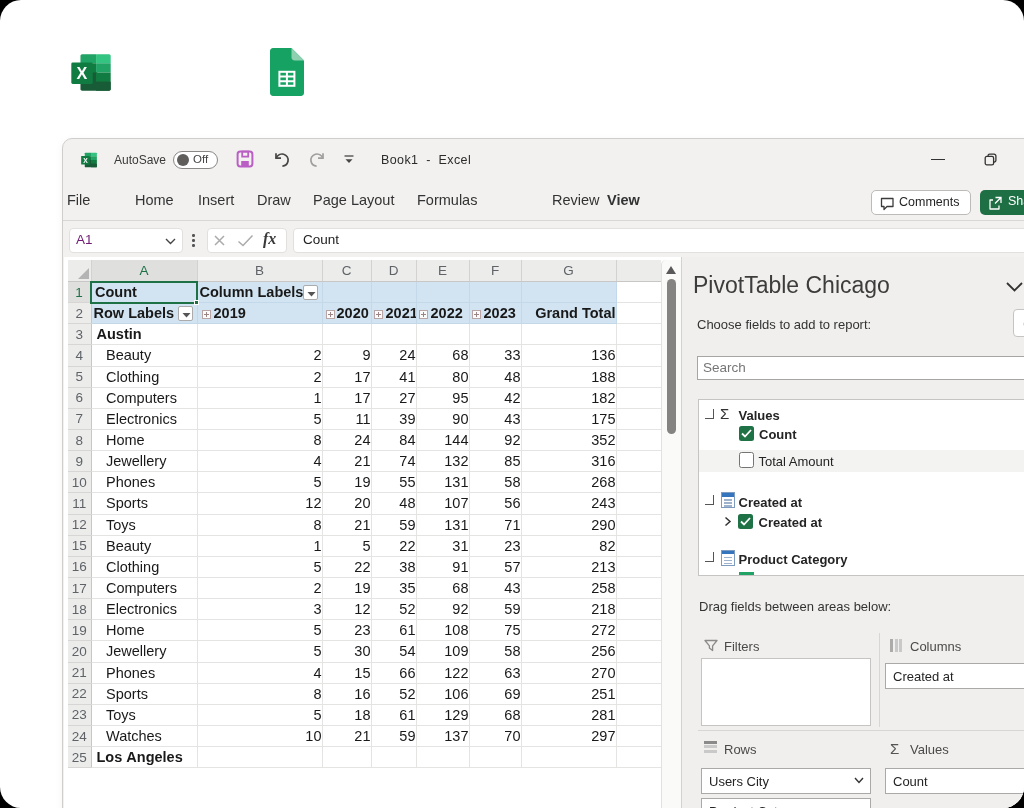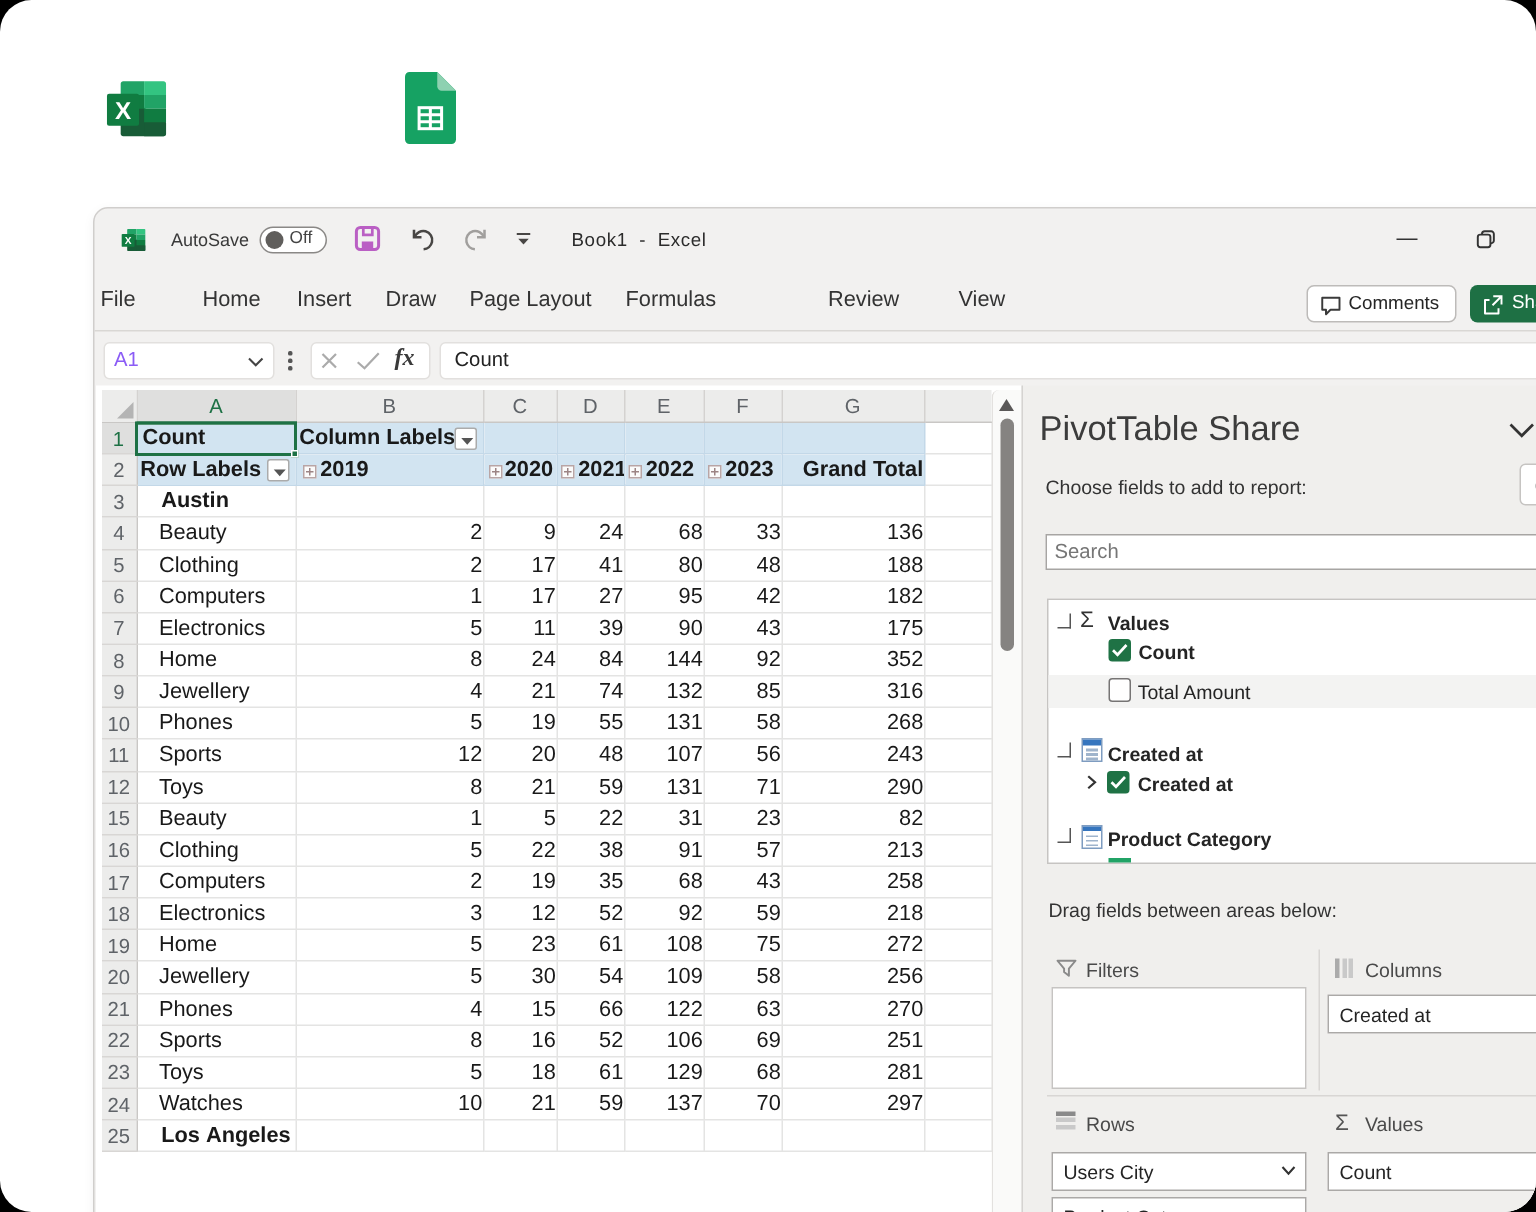--- a/index.html
+++ b/index.html
@@ -30,21 +30,21 @@
 table.grid tbody th { height:21.15px; background:#ECECEB; border-right:1px solid #C9C7C5; border-bottom:1px solid #D8D6D4;
   font-size:13.5px; font-weight:400; color:#5f6368; text-align:center; }
 table.grid tbody tr.r1 th { color:#1E7145; background:#DFDFDE; border-right:2px solid #1E7145; }
 table.grid td { height:21.15px; border-right:1px solid #E4E4E3; border-bottom:1px solid #E4E4E3;
   font-size:14.5px; color:#191919; white-space:nowrap; overflow:hidden; padding:0 0 0 3px; vertical-align:middle; }
 table.grid tr.blue td { background:#D2E4F1; border-right-color:#C3D8E8; border-bottom-color:#C3D8E8; }
 table.grid tr.blue td.wh { background:#fff; border-right-color:#E4E4E3; border-bottom-color:#E4E4E3; }
 td.b { font-weight:bold; }
 td.n { text-align:right; padding:0 3px 0 0; }
 table.grid td.cat { padding-left:14.5px; }
-table.grid td.city { padding-left:16px; }
+table.grid td.city { padding-left:5px; }
 table.grid td.yb { padding-left:14px; }
 .rel { position:relative; }
 
 .dd { position:absolute; width:15px; height:15px; background:#fff; border:1px solid #ABABAB; border-radius:2px; }
 .dd svg { position:absolute; left:3px; top:5px; }
 .plus { position:absolute; width:9px; height:9px; border:1px solid #B9A5A5; background:#FBFBFB; }
 .plus:before { content:""; position:absolute; left:1px; right:1px; top:3px; height:1px; background:#9C8484; }
 .plus:after { content:""; position:absolute; top:1px; bottom:1px; left:3px; width:1px; background:#9C8484; }
 
 .sel { position:absolute; border:2px solid #1E7145; }
@@ -137,37 +137,37 @@
 
     <div class="tabs"></div>
     <div class="tab" style="left:4px;">File</div>
     <div class="tab" style="left:72px;">Home</div>
     <div class="tab" style="left:135px;">Insert</div>
     <div class="tab" style="left:194px;">Draw</div>
     <div class="tab" style="left:250px;">Page Layout</div>
     <div class="tab" style="left:354px;">Formulas</div>
     <div class="tab" style="left:436px;margin-top:46px;">Data</div>
     <div class="tab" style="left:489px;">Review</div>
-    <div class="tab" style="left:576px;">View</div>
+    <div class="tab" style="left:544px;font-weight:bold;">View</div>
     <div class="abs" style="left:808px;top:51px;width:100px;height:25px;background:#fff;border:1px solid #BDBBB9;border-radius:5px;">
       <svg class="abs" style="left:8px;top:5.5px" width="15" height="14" viewBox="0 0 15 14">
         <path d="M1.5 1.5h11.5v8H7l-3 3v-3H1.5z" fill="none" stroke="#3b3b3b" stroke-width="1.3" stroke-linejoin="round"></path>
       </svg>
       <div class="abs" style="left:27px;top:4px;font-size:12.5px;color:#252525;">Comments</div>
     </div>
     <div class="abs" style="left:917px;top:51px;width:120px;height:25px;background:#1E7044;border-radius:5px;">
       <svg class="abs" style="left:7px;top:4.5px" width="16" height="16" viewBox="0 0 16 16">
         <path d="M6 5H3v9h9v-3.5" fill="none" stroke="#fff" stroke-width="1.3" stroke-linejoin="round"></path>
         <path d="M8.5 2.5H14V8M13.5 3 8 8.5" fill="none" stroke="#fff" stroke-width="1.3"></path>
       </svg>
       <div class="abs" style="left:28px;top:4px;font-size:12.5px;color:#fff;">Share</div>
     </div>
 
     <div class="fbox" style="left:6px;width:114px;"></div>
-    <div class="abs" style="left:13px;top:93px;font-size:13.5px;color:#8b5cf6;">A1</div>
+    <div class="abs" style="left:13px;top:93px;font-size:13.5px;color:#701a75;">A1</div>
     <svg class="abs" style="left:102px;top:99px" width="11" height="7" viewBox="0 0 11 7">
         <path d="M1 1l4.5 4.5L10 1" fill="none" stroke="#444" stroke-width="1.4"></path>
       </svg>
     <div class="abs" style="left:129px;top:95px;width:2.5px;height:2.5px;border-radius:50%;background:#555;"></div>
     <div class="abs" style="left:129px;top:100px;width:2.5px;height:2.5px;border-radius:50%;background:#555;"></div>
     <div class="abs" style="left:129px;top:105px;width:2.5px;height:2.5px;border-radius:50%;background:#555;"></div>
     <div class="fbox" style="left:144px;width:80px;"></div>
     <svg class="abs" style="left:150px;top:95px" width="13" height="13" viewBox="0 0 13 13">
         <path d="M2 2l9 9M11 2l-9 9" stroke="#ABABAB" stroke-width="1.5"></path>
       </svg>
@@ -483,21 +483,21 @@
     <div class="plus" style="left:310.5px;top:170.5px;"></div>
     <div class="plus" style="left:355.5px;top:170.5px;"></div>
     <div class="plus" style="left:408.5px;top:170.5px;"></div>
 
     <div class="vscroll"></div>
     <div class="uparrow" style="left:603px;top:126.5px;"></div>
     <div class="vthumb" style="top:140px;height:155px;"></div>
 
     <div class="pane"></div>
     <div class="pane-content">
-      <div class="abs" style="left:630px;top:132.5px;font-size:23px;color:#3C3C3C;">PivotTable Share</div>
+      <div class="abs" style="left:630px;top:132.5px;font-size:23px;color:#3C3C3C;">PivotTable Chicago</div>
       <svg class="abs" style="left:943px;top:143px" width="17" height="10" viewBox="0 0 17 10">
           <path d="M1 1l7.5 7.5L16 1" fill="none" stroke="#333" stroke-width="1.8"></path>
         </svg>
       <div class="abs" style="left:634px;top:178px;font-size:13px;color:#333;">Choose fields to add to report:</div>
       <div class="whitebox" style="left:950px;top:170px;width:40px;height:28px;border-radius:4px;">
         <svg class="abs" style="left:6px;top:4px" width="20" height="20" viewBox="0 0 20 20">
           <circle cx="10" cy="10" r="5.5" fill="none" stroke="#555" stroke-width="1.5"></circle>
           <circle cx="10" cy="10" r="2" fill="none" stroke="#555" stroke-width="1.3"></circle>
         </svg>
       </div>

